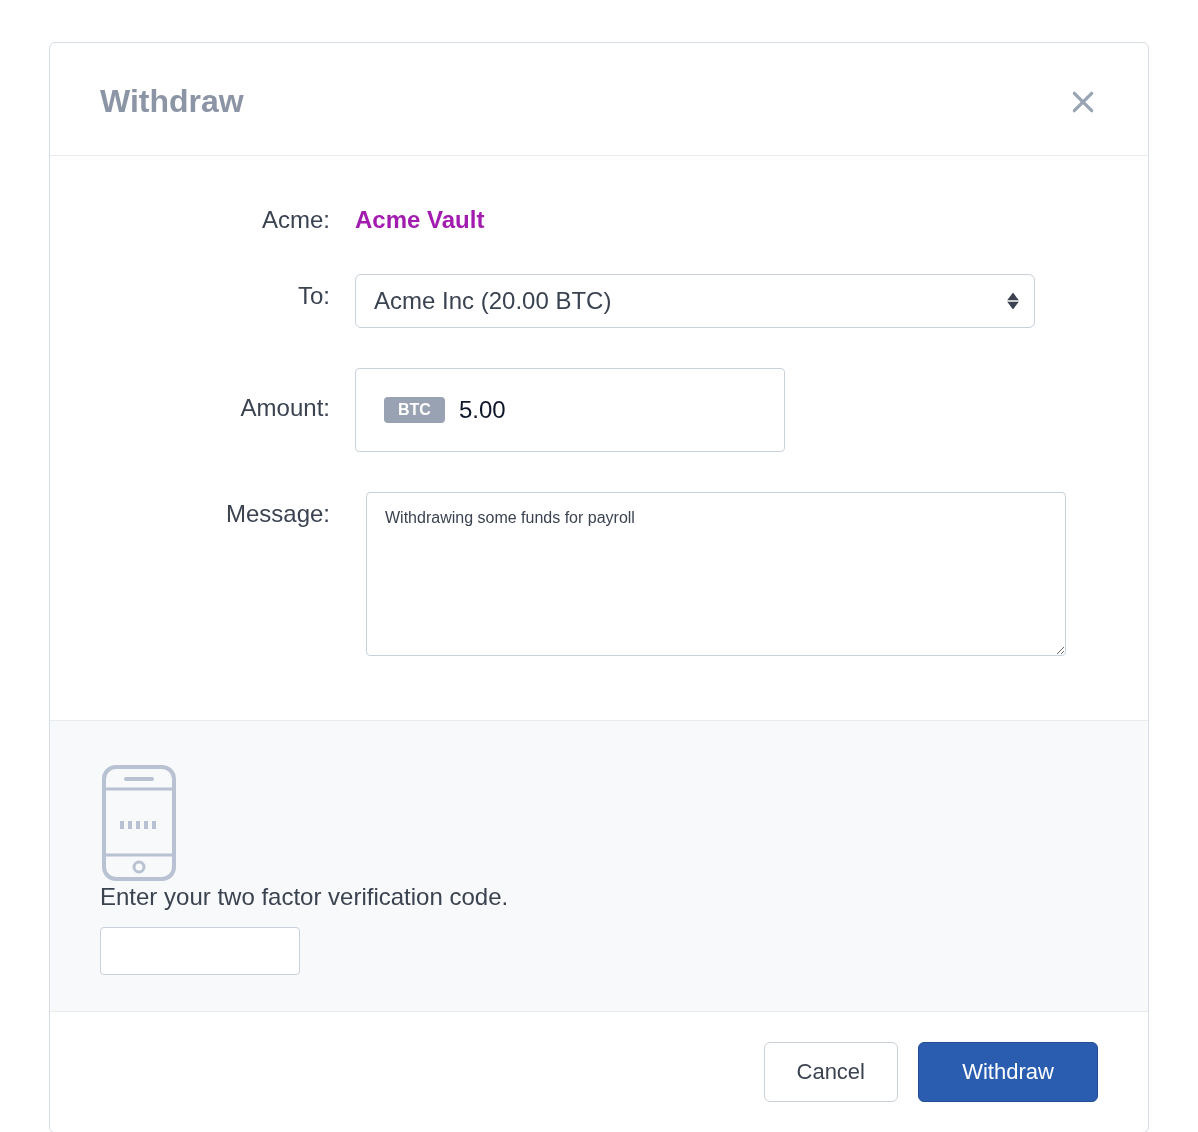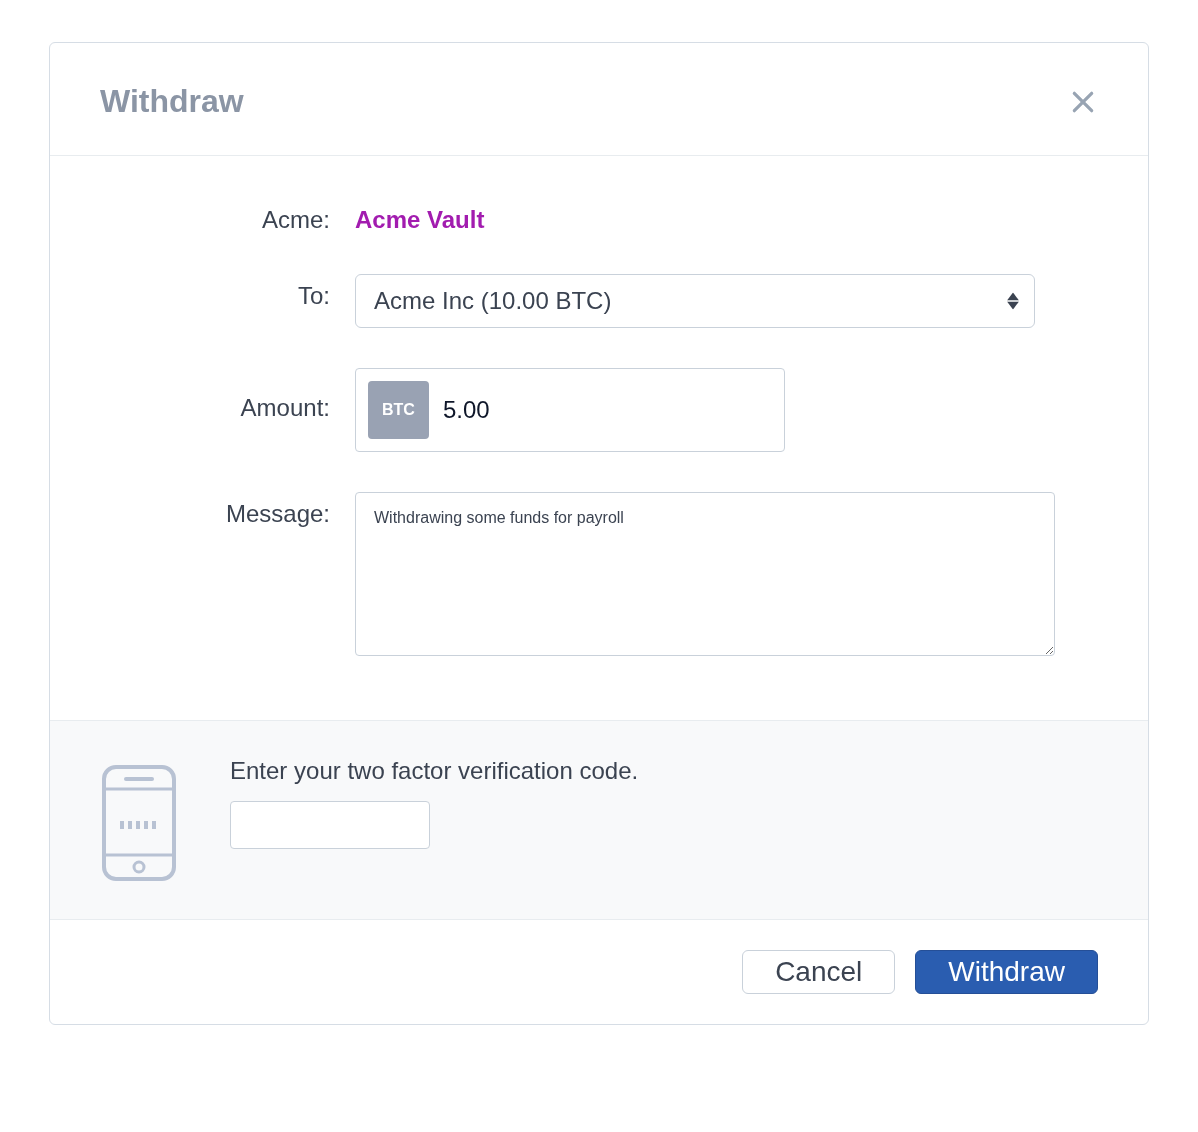--- a/index.html
+++ b/index.html
@@ -96,21 +96,21 @@
     .select-arrows svg { width: 12px; height: 8px; }
     .select-arrows .up { }
     .select-arrows .down { transform: rotate(180deg); }
     .amount-group {
       display: inline-flex;
       align-items: stretch;
       border: 1px solid #c9d1da;
       border-radius: 4px;
       height: 84px;
       width: 430px;
-      padding: 12px;
+      padding: 28px;
       gap: 14px;
     }
     .currency-badge {
       background: #99a2b3;
       color: #fff;
       font-size: 16px;
       font-weight: 600;
       padding: 0 14px;
       border-radius: 4px;
       display: flex;
@@ -137,20 +137,21 @@
       resize: both;
     }
     .twofa-section {
       background: #f8f9fa;
       border-top: 1px solid #e8ecef;
       border-bottom: 1px solid #e8ecef;
       padding: 36px 50px;
       display: flex;
       align-items: flex-start;
       gap: 0;
+      flex-direction: column;
     }
     .twofa-icon-wrap {
       width: 130px;
       display: flex;
       justify-content: flex-start;
       align-items: flex-start;
       padding-top: 6px;
     }
     .twofa-icon {
       color: #b8c2d3;
@@ -173,24 +174,24 @@
       padding: 0 12px;
       font-size: 20px;
     }
     .modal-footer {
       padding: 30px 50px;
       display: flex;
       justify-content: flex-end;
       gap: 20px;
     }
     .btn {
-      height: 44px;
+      height: 60px;
       padding: 0 32px;
       border-radius: 6px;
-      font-size: 28px;
+      font-size: 22px;
       font-weight: 500;
       cursor: pointer;
       border: 1px solid transparent;
     }
     .btn-cancel {
       background: #fff;
       border-color: #c9d1da;
       color: #3b4351;
     }
     .btn-primary {
@@ -222,21 +223,21 @@
       <div class="form-control-wrap">
         <div class="static-value">Acme Vault</div>
       </div>
     </div>
 
     <div class="form-row">
       <div class="form-label">To:</div>
       <div class="form-control-wrap">
         <div class="select-wrap">
           <div class="select-display">
-            <span>Acme Inc (10.00 BTC)</span>
+            <span>Acme Inc (20.00 BTC)</span>
           </div>
           <div class="select-arrows">
             <svg class="up" viewBox="0 0 12 8">
                 <polygon points="6,0 12,8 0,8" fill="#3b4351"></polygon>
               </svg>
             <svg class="down" viewBox="0 0 12 8">
                 <polygon points="6,0 12,8 0,8" fill="#3b4351"></polygon>
               </svg>
           </div>
         </div>
@@ -246,21 +247,21 @@
     <div class="form-row">
       <div class="form-label" style="padding-top:26px;">Amount:</div>
       <div class="form-control-wrap">
         <div class="amount-group">
           <div class="currency-badge">BTC</div>
           <input class="amount-input" type="text" value="5.00" style="">
         </div>
       </div>
     </div>
 
-    <div class="form-row" style="margin-bottom:0;">
+    <div class="form-row" style="margin-bottom:0;gap:11px;">
       <div class="form-label">Message:</div>
       <div class="form-control-wrap">
         <textarea class="message-textarea" style="">Withdrawing some funds for payroll</textarea>
       </div>
     </div>
 
   </div>
 
   <div class="twofa-section">
     <div class="twofa-icon-wrap">

